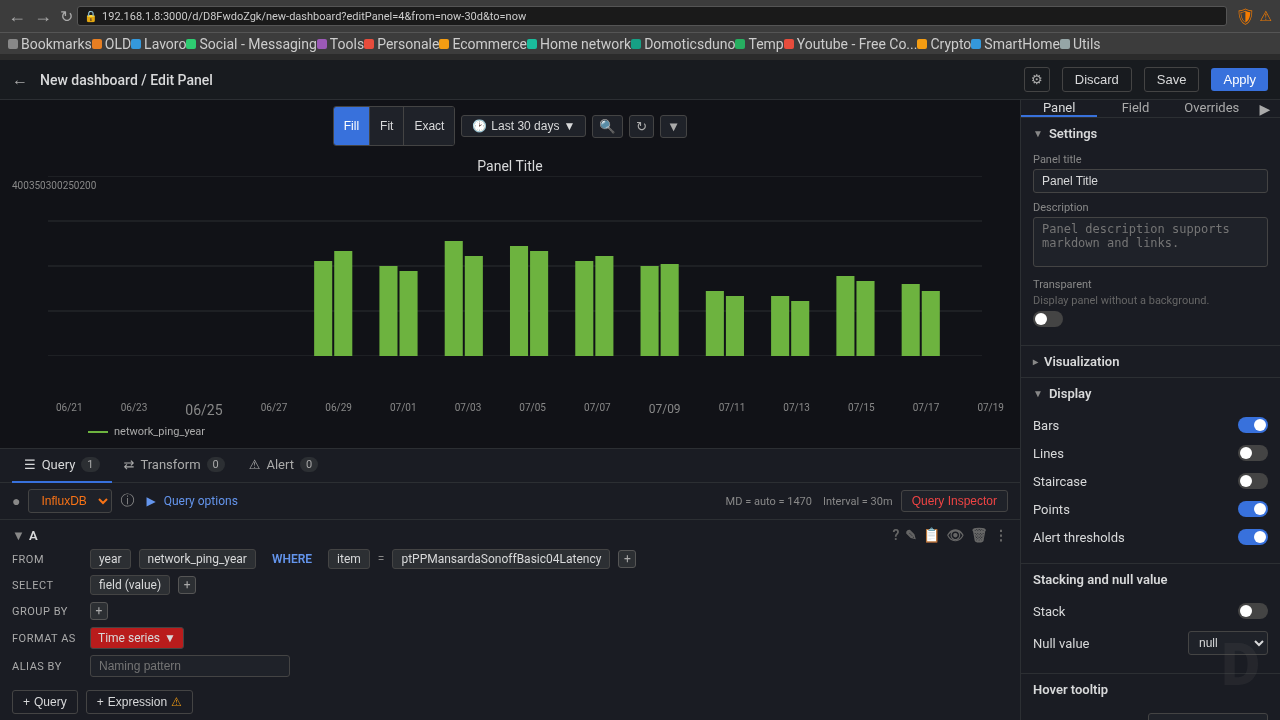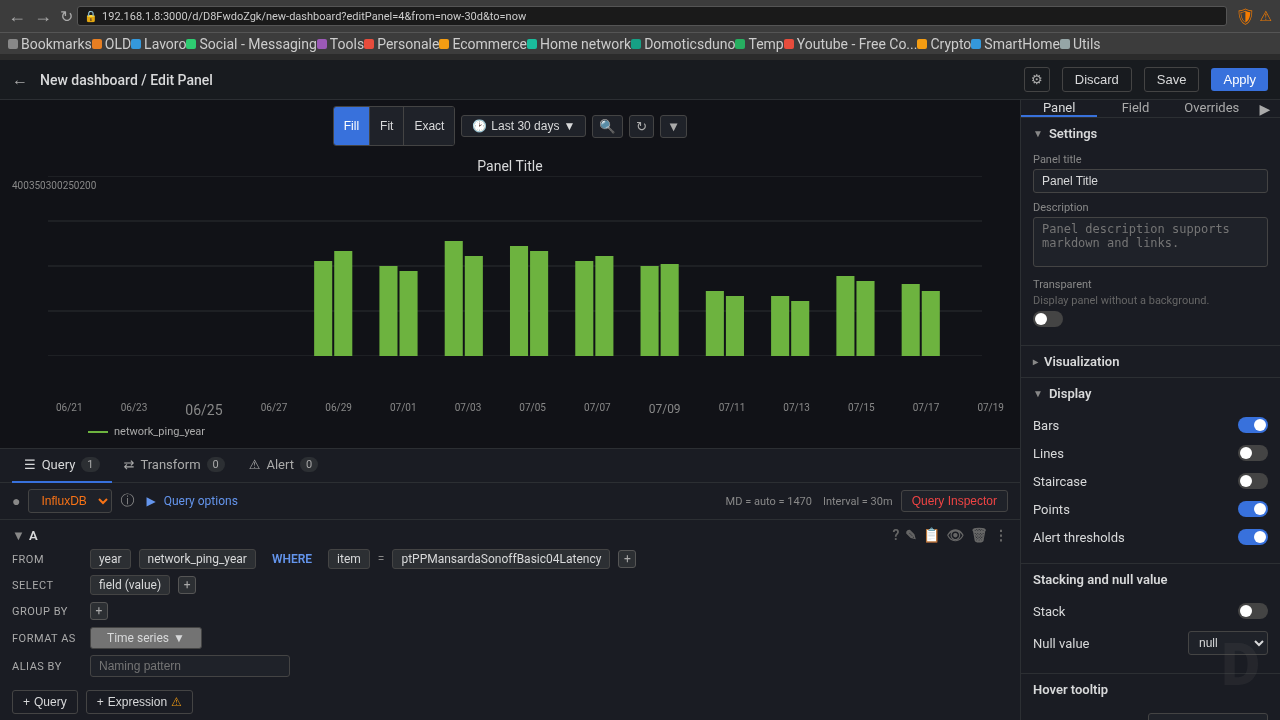--- a/index.html
+++ b/index.html
@@ -352,25 +352,25 @@
     .alias-input {
       background: #1f2229;
       border: 1px solid #444;
       border-radius: 3px;
       color: #888;
       padding: 3px 8px;
       font-size: 12px;
       width: 200px;
     }
     .format-select {
-      background: #737373;
-      border: 1px solid #444;
-      border-radius: 3px;
-      color: #d8d9da;
-      padding: 3px 16px;
+      background: #b91c1c;
+      border: 1px solid #444;
+      border-radius: 3px;
+      color: #d8d9da;
+      padding: 3px 7px;
       font-size: 12px;
       display: flex;
       align-items: center;
       gap: 4px;
       cursor: pointer;
     }
 
     
     .query-actions {
       display: flex;

